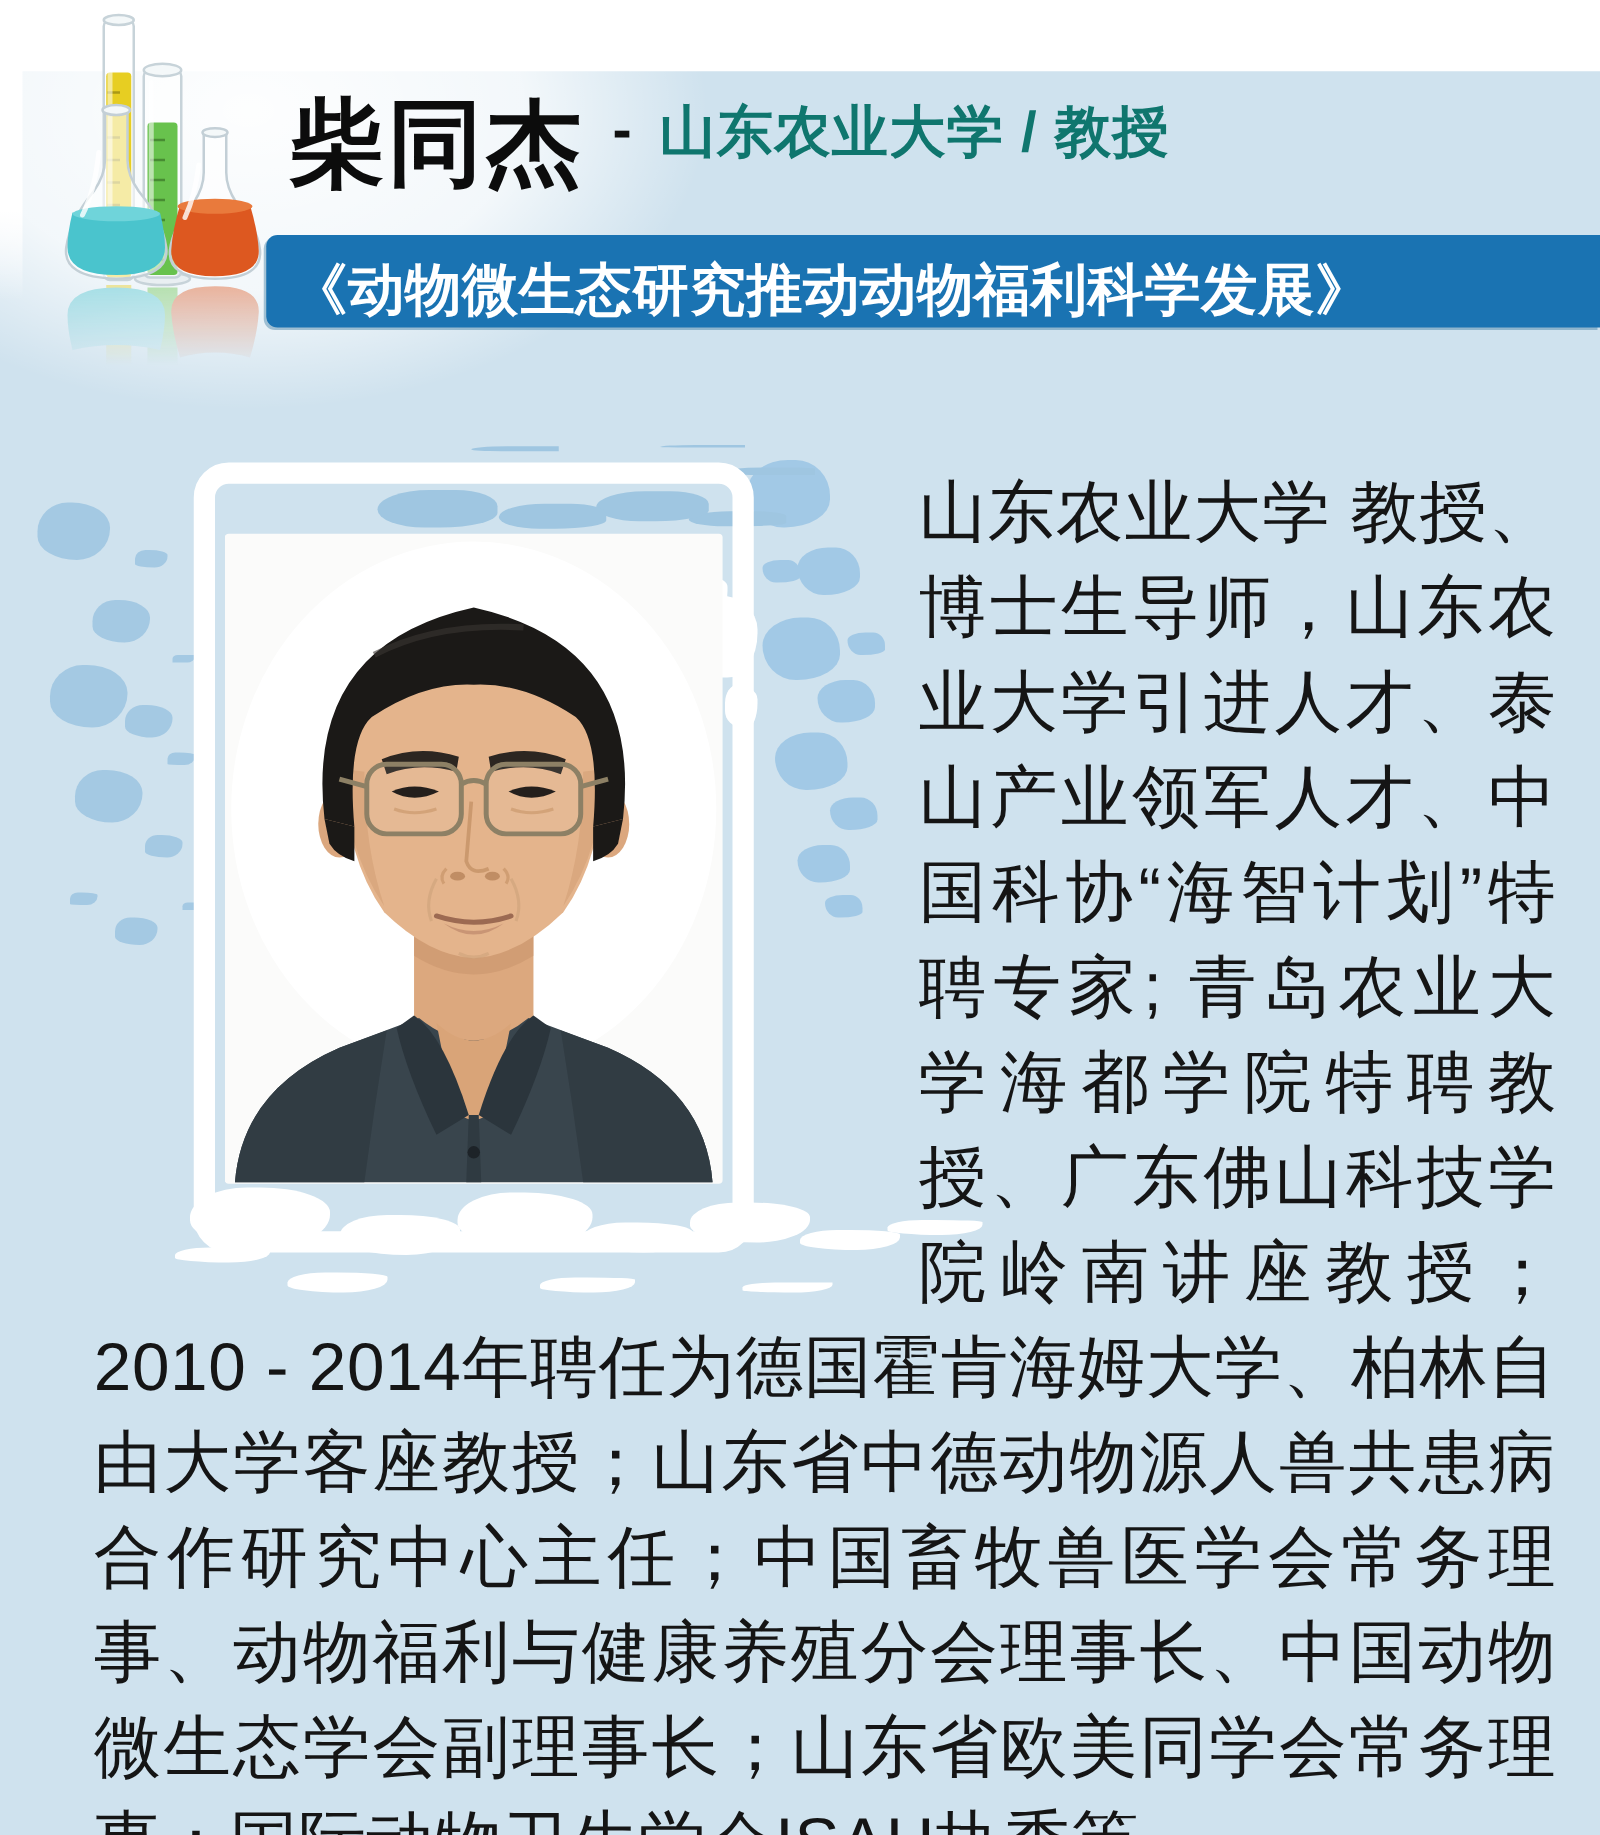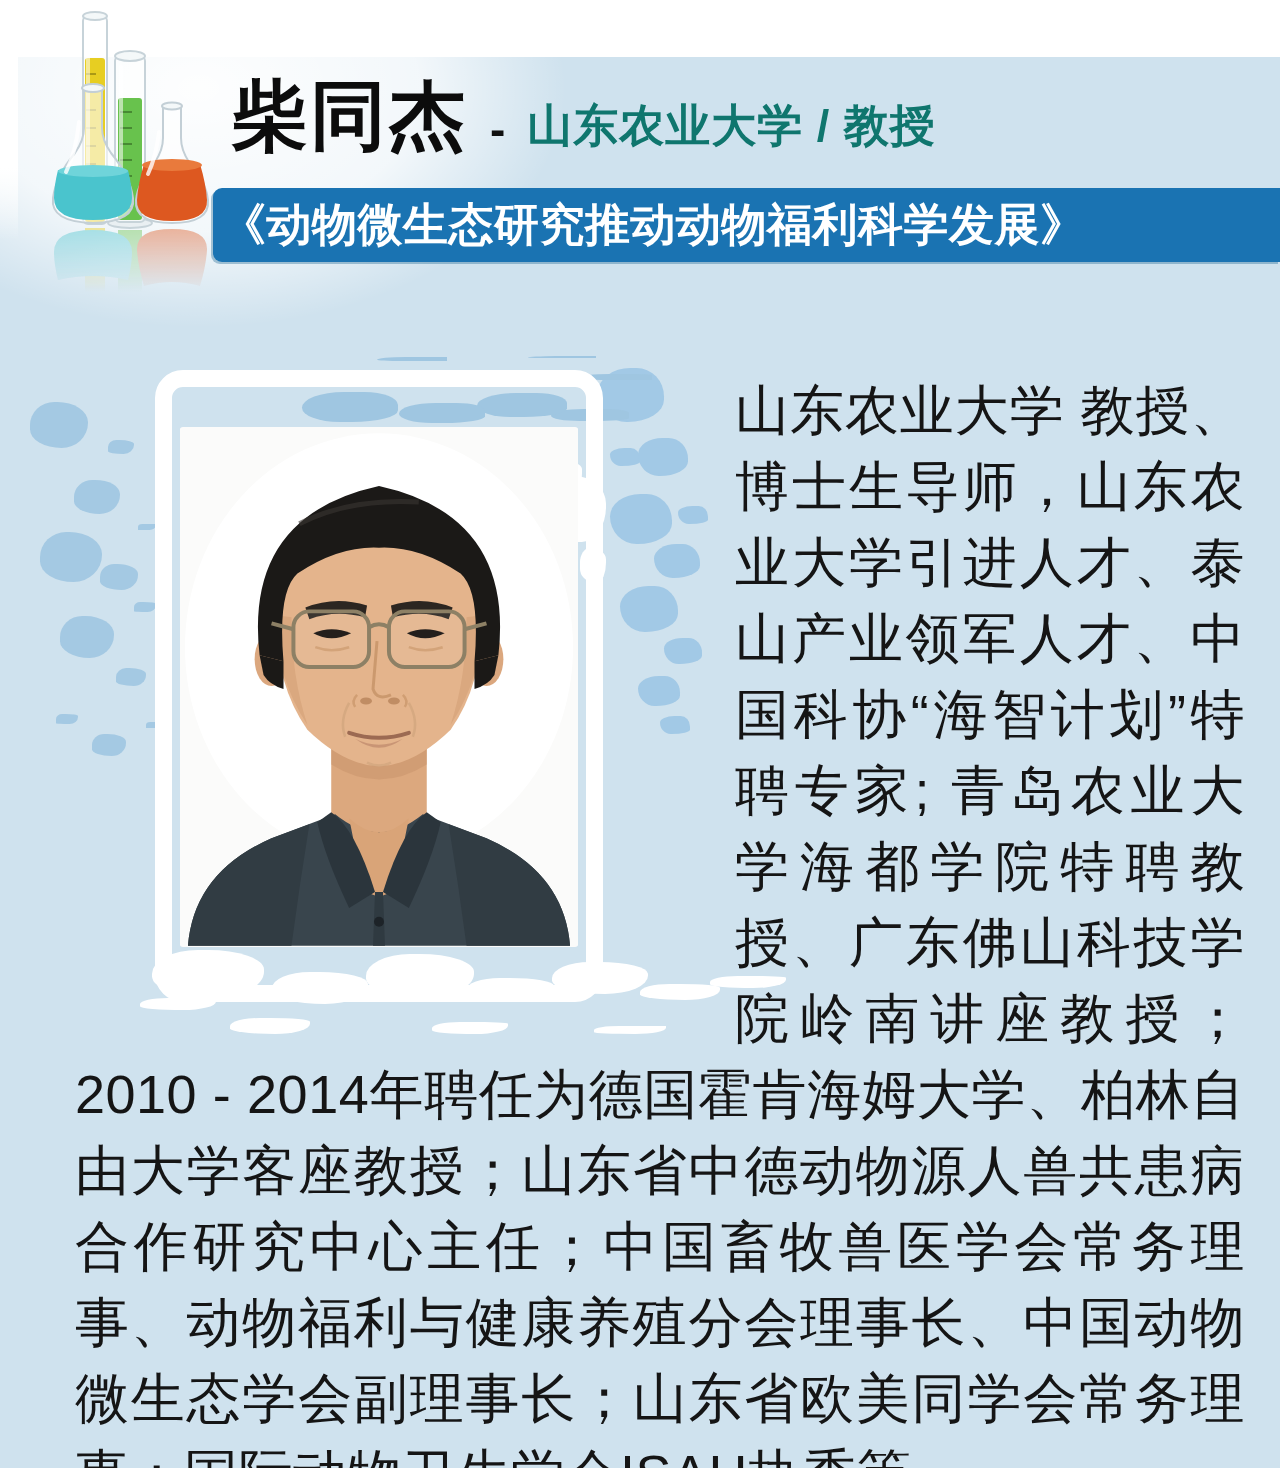--- a/index.html
+++ b/index.html
@@ -33,21 +33,21 @@
     background: linear-gradient(to bottom, #ffffff 70%, rgba(255,255,255,0));
   }
   .glassware {
     position: absolute; left: 16px; top: 2px;
     width: 205px; height: 292px;
   }
 
   
   .header-row {
     position: absolute; left: 231px; top: 76px;
-    display: flex; align-items: flex-end; gap: 22px;
+    display: flex; align-items: flex-start; gap: 22px;
     white-space: nowrap;
   }
   .person-name {
     margin: 0;
     font-size: 76px; line-height: 1.05;
     font-weight: 800; color: #0c0c0c;
     letter-spacing: 3px;
   }
   .name-dash {
     font-size: 46px; font-weight: 700; color: #111;
@@ -55,22 +55,22 @@
   .person-affiliation {
     font-size: 45px; font-weight: 700; color: #0f766e;
     letter-spacing: 1px;
   }
 
   .talk-banner {
     position: absolute; left: 213px; top: 188px;
     width: 1067px; height: 74px;
     background: #1a73b2;
     border-radius: 9px 0 0 9px;
-    display: flex; align-items: center;
-    padding-left: 8px; box-sizing: border-box;
+    display: flex; align-items: flex-end;
+    padding-left: 20px; box-sizing: border-box;
     box-shadow: -2px 2px 0 rgba(21,96,143,0.35);
   }
   .talk-title {
     color: #ffffff; font-size: 45px; font-weight: 700;
     letter-spacing: 0.5px; white-space: nowrap;
   }
 
   
   .splotch { position: absolute; }
   .splotch-left {

